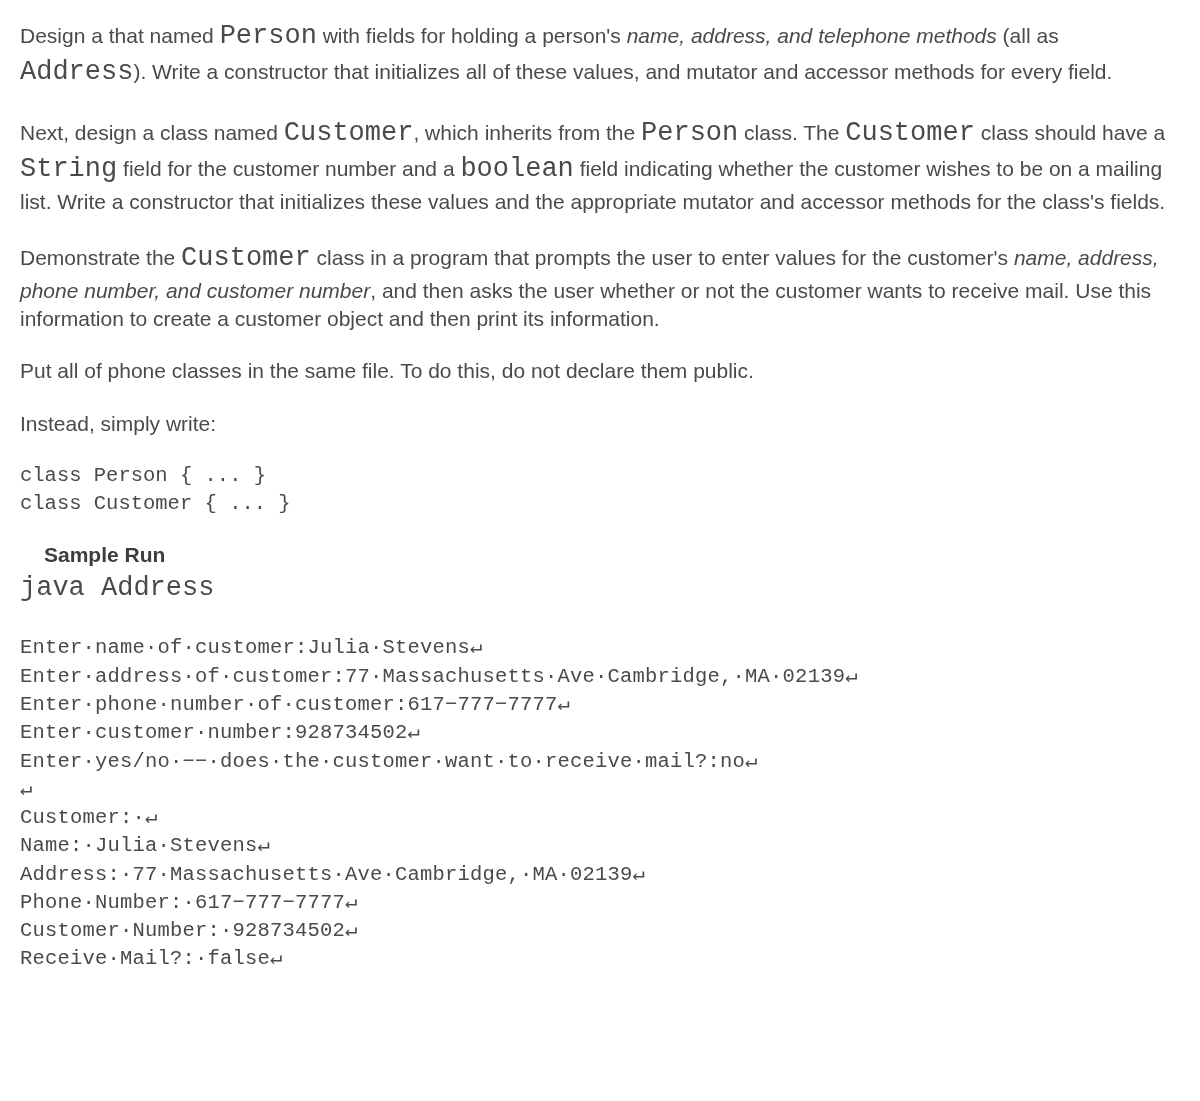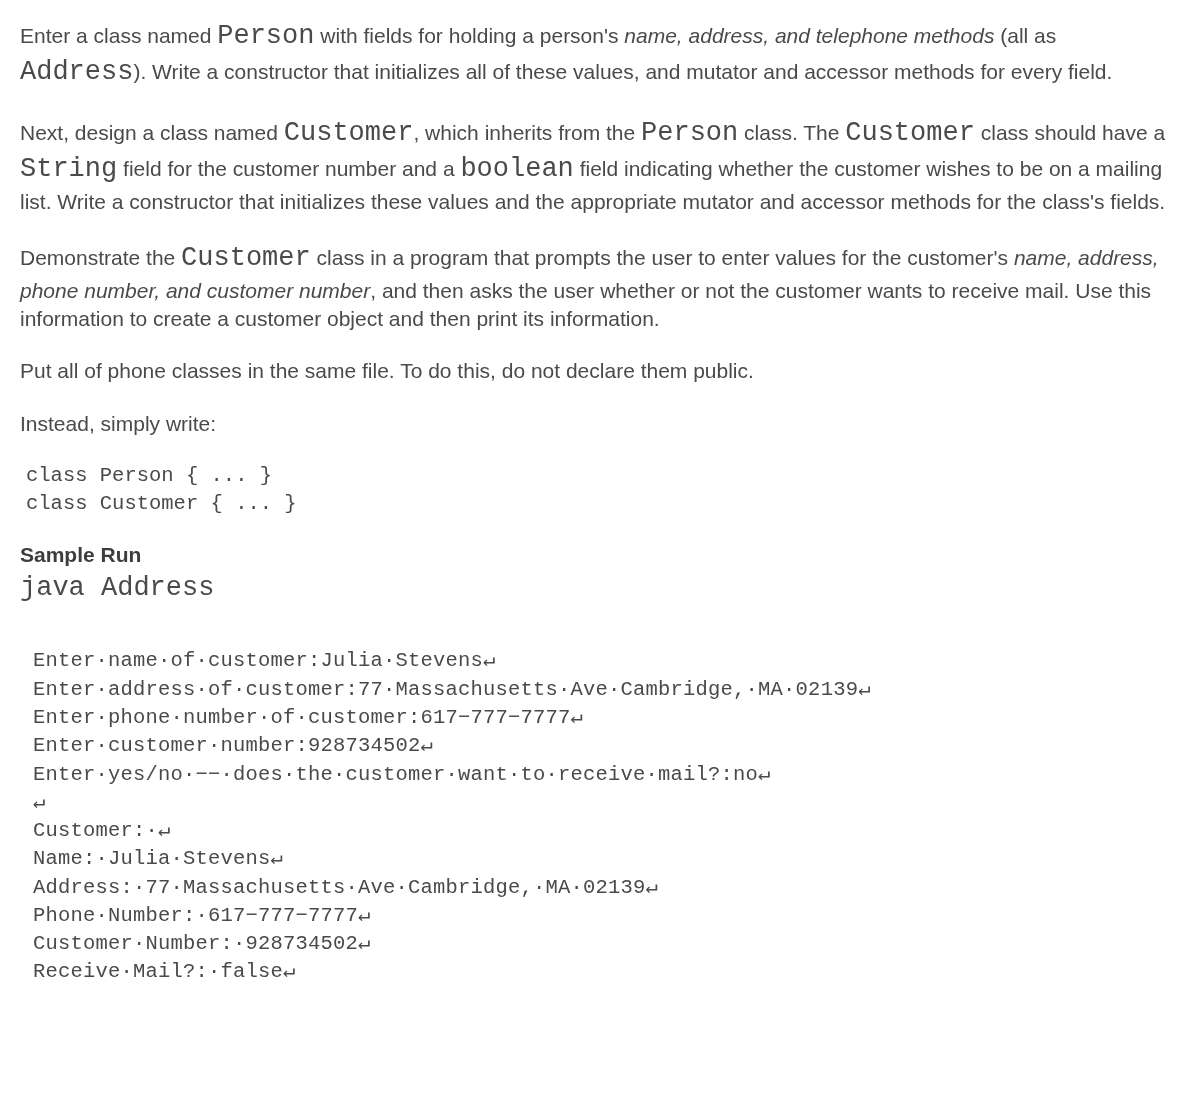--- a/index.html
+++ b/index.html
@@ -18,47 +18,48 @@
     }
     p {
       margin: 0 0 24px 0;
     }
     .italic {
       font-style: italic;
     }
     .bold {
       font-weight: 600;
       color: #3d3d3d;
+      margin-left: 24px;
     }
     .codeblock {
       font-family: "SFMono-Regular", Consolas, "Liberation Mono", Menlo, Courier, monospace;
       font-size: 20.5px;
       white-space: pre;
-      margin: 0 0 24px 6px;
+      margin: 0 0 24px 0;
       line-height: 1.35;
     }
     .runblock {
       font-family: "SFMono-Regular", Consolas, "Liberation Mono", Menlo, Courier, monospace;
       font-size: 20.5px;
       white-space: pre;
-      margin: 13px;
+      margin: 0;
       line-height: 1.38;
       letter-spacing: 0.2px;
     }
     .sample-header {
       margin-bottom: 0;
     }
   </style>
 </head>
 <body>
 
 
 
 <p>
-  <span>Enter a class named </span><span class="mono">Person</span><span> with fields for holding a person's </span><span class="italic">name, address, and telephone methods</span><span> (all as </span><span class="mono">Address</span><span>). Write a constructor that initializes all of these values, and mutator and accessor methods for every field.</span>
+  <span>Design a that named </span><span class="mono">Person</span><span> with fields for holding a person's </span><span class="italic">name, address, and telephone methods</span><span> (all as </span><span class="mono">Address</span><span>). Write a constructor that initializes all of these values, and mutator and accessor methods for every field.</span>
 </p>
 
 <p>
   <span>Next, design a class named </span><span class="mono">Customer</span><span>, which inherits from the </span><span class="mono">Person</span><span> class. The </span><span class="mono">Customer</span><span> class should have a </span><span class="mono">String</span><span> field for the customer number and a </span><span class="mono">boolean</span><span> field indicating whether the customer wishes to be on a mailing list. Write a constructor that initializes these values and the appropriate mutator and accessor methods for the class's fields.</span>
 </p>
 
 <p>
   <span>Demonstrate the </span><span class="mono">Customer</span><span> class in a program that prompts the user to enter values for the customer's </span><span class="italic">name, address, phone number, and customer number</span><span>, and then asks the user whether or not the customer wants to receive mail. Use this information to create a customer object and then print its information.</span>
 </p>
 

